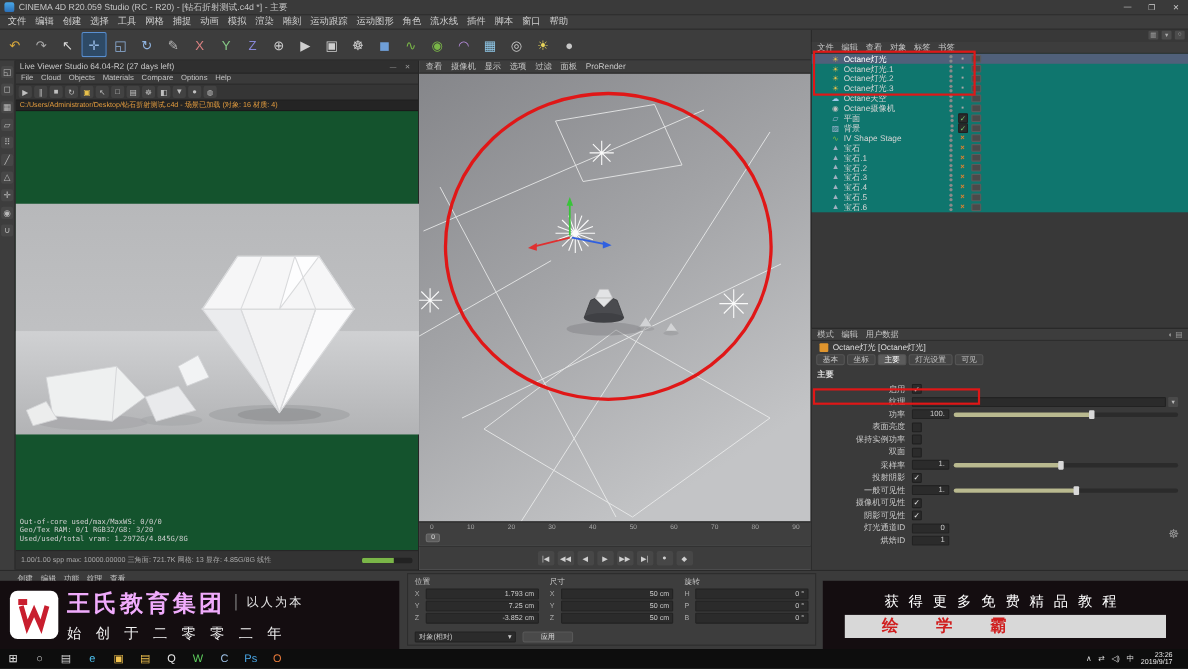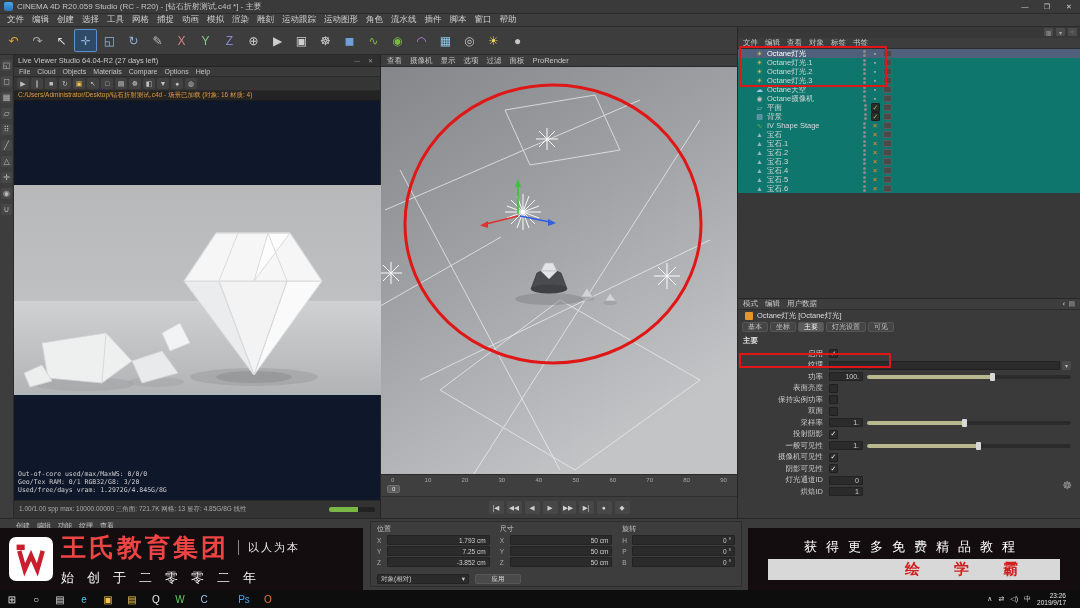--- a/index.html
+++ b/index.html
@@ -26,21 +26,21 @@
   .rail-ic{width:11px;height:11px;display:flex;align-items:center;justify-content:center;font-size:8px;color:#b8b8b8;background:#474747;border-radius:2px}
 
   
   .lv{position:absolute;left:14px;top:55px;width:367px;height:463px;background:#0c0c0c;border-right:1px solid #262626;z-index:3}
   .lv-title{height:12px;background:#2f2f2f;display:flex;align-items:center;padding:0 4px;font-size:7.5px;color:#c8c8c8;border-bottom:1px solid #242424}
   .lv-title .mini{margin-left:auto;font-size:6px;color:#999;letter-spacing:3px}
   .lv-menu{height:10px;background:#3a3a3a;display:flex;gap:7px;align-items:center;padding:0 5px;font-size:7px;color:#c2c2c2;border-bottom:1px solid #2b2b2b}
   .lv-tools{height:14px;background:#353535;display:flex;gap:2px;align-items:center;padding:0 3px;border-bottom:1px solid #2a2a2a}
   .lv-tool{width:12px;height:11px;display:flex;align-items:center;justify-content:center;font-size:7px;color:#c0c0c0;background:#424242;border-radius:2px}
   .lv-info{height:10px;background:#242424;display:flex;align-items:center;padding:0 4px;font-size:6.5px;color:#e09a3e;white-space:nowrap;overflow:hidden;border-bottom:1px solid #1a1a1a}
-  .lv-canvas{position:absolute;left:0;top:46px;right:0;bottom:18px;background:#0f172a}
+  .lv-canvas{position:absolute;left:0;top:46px;right:0;bottom:18px;background:#14532d}
   .lv-img{position:absolute;left:0;top:84px;width:367px;height:210px}
   .lv-stats{position:absolute;left:4px;bottom:6px;font-family:"DejaVu Sans Mono",monospace;font-size:6.5px;line-height:8px;color:#cfcfcf}
   .lv-footer{position:absolute;left:0;bottom:0;right:0;height:18px;background:#333;border-top:1px solid #262626;display:flex;align-items:center;gap:6px;padding:0 5px;font-size:6.5px;color:#a8a8a8;white-space:nowrap;overflow:hidden}
   .lv-progress{margin-left:auto;width:46px;height:5px;background:#222;border-radius:2px;overflow:hidden;flex:none}
   .lv-progress>span{display:block;height:100%;background:#7ab648}
 
   
   .viewport{position:absolute;left:381px;top:55px;width:356px;height:463px;background:#9a9c9e;z-index:3}
   .vp-menu{height:12px;background:#3d3d3d;border-bottom:1px solid #2a2a2a;display:flex;gap:8px;align-items:center;padding:0 6px;font-size:7.5px;color:#c8c8c8}
   .vp-scene{position:absolute;left:0;top:12px;right:0;bottom:44px}
@@ -113,26 +113,26 @@
   .cfield .v{flex:1;height:10px;background:#2b2b2b;border:1px solid #232323;border-radius:1px;font-size:6.5px;color:#ccc;display:flex;align-items:center;justify-content:flex-end;padding:0 3px}
   .coord-foot{display:flex;gap:6px;align-items:center;margin-top:1px}
   .csel{width:92px;height:10px;background:#2b2b2b;border:1px solid #232323;border-radius:1px;font-size:6.5px;color:#ccc;display:flex;align-items:center;padding:0 3px;justify-content:space-between}
   .cbtn{width:46px;height:10px;background:#4a4a4a;border:1px solid #585858;border-radius:2px;font-size:6.5px;color:#ddd;display:flex;align-items:center;justify-content:center}
 
   
   .banner-l{position:absolute;left:0;top:528px;width:363px;height:62px;background:#140d10;display:flex;align-items:center;z-index:6}
   .logo{width:44px;height:44px;background:#fff;border-radius:7px;margin:0 8px 0 9px;display:flex;align-items:center;justify-content:center;flex:none}
   .bl-text{display:flex;flex-direction:column;gap:5px}
   .bl-row1{display:flex;align-items:center}
-  .brand{font-size:25px;font-weight:bold;color:#ef4444;letter-spacing:3px;white-space:nowrap}
+  .brand{font-size:21px;font-weight:bold;color:#f0abfc;letter-spacing:3px;white-space:nowrap}
   .slogan{font-size:11px;color:#e8e8e8;letter-spacing:2px;border-left:1px solid #888;margin-left:9px;padding-left:9px;white-space:nowrap}
   .bl-row2{font-size:13px;color:#f2f2f2;letter-spacing:13px;white-space:nowrap}
   .banner-r{position:absolute;left:748px;top:528px;width:332px;height:62px;background:#140d10;display:flex;flex-direction:column;align-items:center;justify-content:center;gap:3px;z-index:6}
   .br-line1{font-size:13px;color:#fff;letter-spacing:9px;white-space:nowrap}
-  .br-high{background:#d8d8d8;color:#d01f1f;font-weight:bold;font-size:15px;letter-spacing:34px;padding:1px 8px 1px 34px;width:88%;text-align:right;white-space:nowrap}
+  .br-high{background:#d8d8d8;color:#d01f1f;font-weight:bold;font-size:15px;letter-spacing:34px;padding:1px 8px 1px 34px;width:88%;text-align:left;white-space:nowrap}
   .br-line3{font-size:11.5px;color:#fff;white-space:nowrap}
   .br-line3 .red{color:#e03030;font-weight:bold;font-size:13px}
 
   
   .taskbar{position:absolute;left:0;top:590px;right:0;height:18px;background:#0d0d0d;display:flex;align-items:center;z-index:10}
   .tb-icons{display:flex;height:100%}
   .tb-ic{width:24px;height:100%;display:flex;align-items:center;justify-content:center;font-size:10px}
   .tray{margin-left:auto;display:flex;align-items:center;gap:6px;padding-right:4px;color:#ddd;font-size:7px}
   .tray-time{display:flex;flex-direction:column;align-items:flex-end;font-size:6.5px;line-height:7.5px;color:#e8e8e8}
   .show-desktop{width:4px;height:100%;border-left:1px solid #333}
@@ -356,21 +356,21 @@
         <line x1="92" y1="148" x2="88" y2="198"></line>
         <polygon points="118,176 148,166 164,188 128,198" fill="#e9eaec"></polygon>
         <polygon points="10,188 28,180 38,196 16,202" fill="#eceded"></polygon>
         <polygon points="148,148 166,138 176,158 156,166" fill="#f2f3f4"></polygon>
       </g>
     </svg>
     <div class="lv-stats">
 
     <div>Out-of-core used/max/MaxWS: 0/0/0</div>
         <div>Geo/Tex RAM: 0/1   RGB32/G8: 3/20</div>
-        <div>Used/free/days vram: 1.2972G/4.845G/8G</div>
+        <div>Used/used/total vram: 1.2972G/4.845G/8G</div>
       </div>
   </div>
 
   <div class="lv-footer">
     <span>1.00/1.00 spp  max: 10000.00000  三角面: 721.7K  网格: 13  显存: 4.85G/8G  线性</span>
     <span class="lv-progress">
         <span style="width:62%"></span>
       </span>
   </div>
 </section>
@@ -876,21 +876,21 @@
 
   <span class="tb-ic" style="color: rgb(232, 232, 232);">⊞</span>
       <span class="tb-ic" style="color: rgb(216, 216, 216);">○</span>
       <span class="tb-ic" style="color: rgb(216, 216, 216);">▤</span>
       <span class="tb-ic" style="color: rgb(78, 194, 240);">e</span>
       <span class="tb-ic" style="color: rgb(242, 195, 78);">▣</span>
       <span class="tb-ic" style="color: rgb(242, 195, 78);">▤</span>
       <span class="tb-ic" style="color: rgb(232, 232, 232);">Q</span>
       <span class="tb-ic" style="color: rgb(95, 208, 95);">W</span>
       <span class="tb-ic" style="color: rgb(159, 195, 232);">C</span>
-      <span class="tb-ic" style="color: rgb(74, 168, 232); margin-left: 16px;">Ps</span>
+      <span class="tb-ic" style="color: rgb(74, 168, 232);">Ps</span>
       <span class="tb-ic" style="color: rgb(232, 122, 58);">O</span>
     </div>
   <div class="tray">
     <span>∧</span>
     <span>⇄</span>
     <span>◁)</span>
     <span>中</span>
     <span class="tray-time">
       <span>23:26</span>
       <span>2019/9/17</span>

